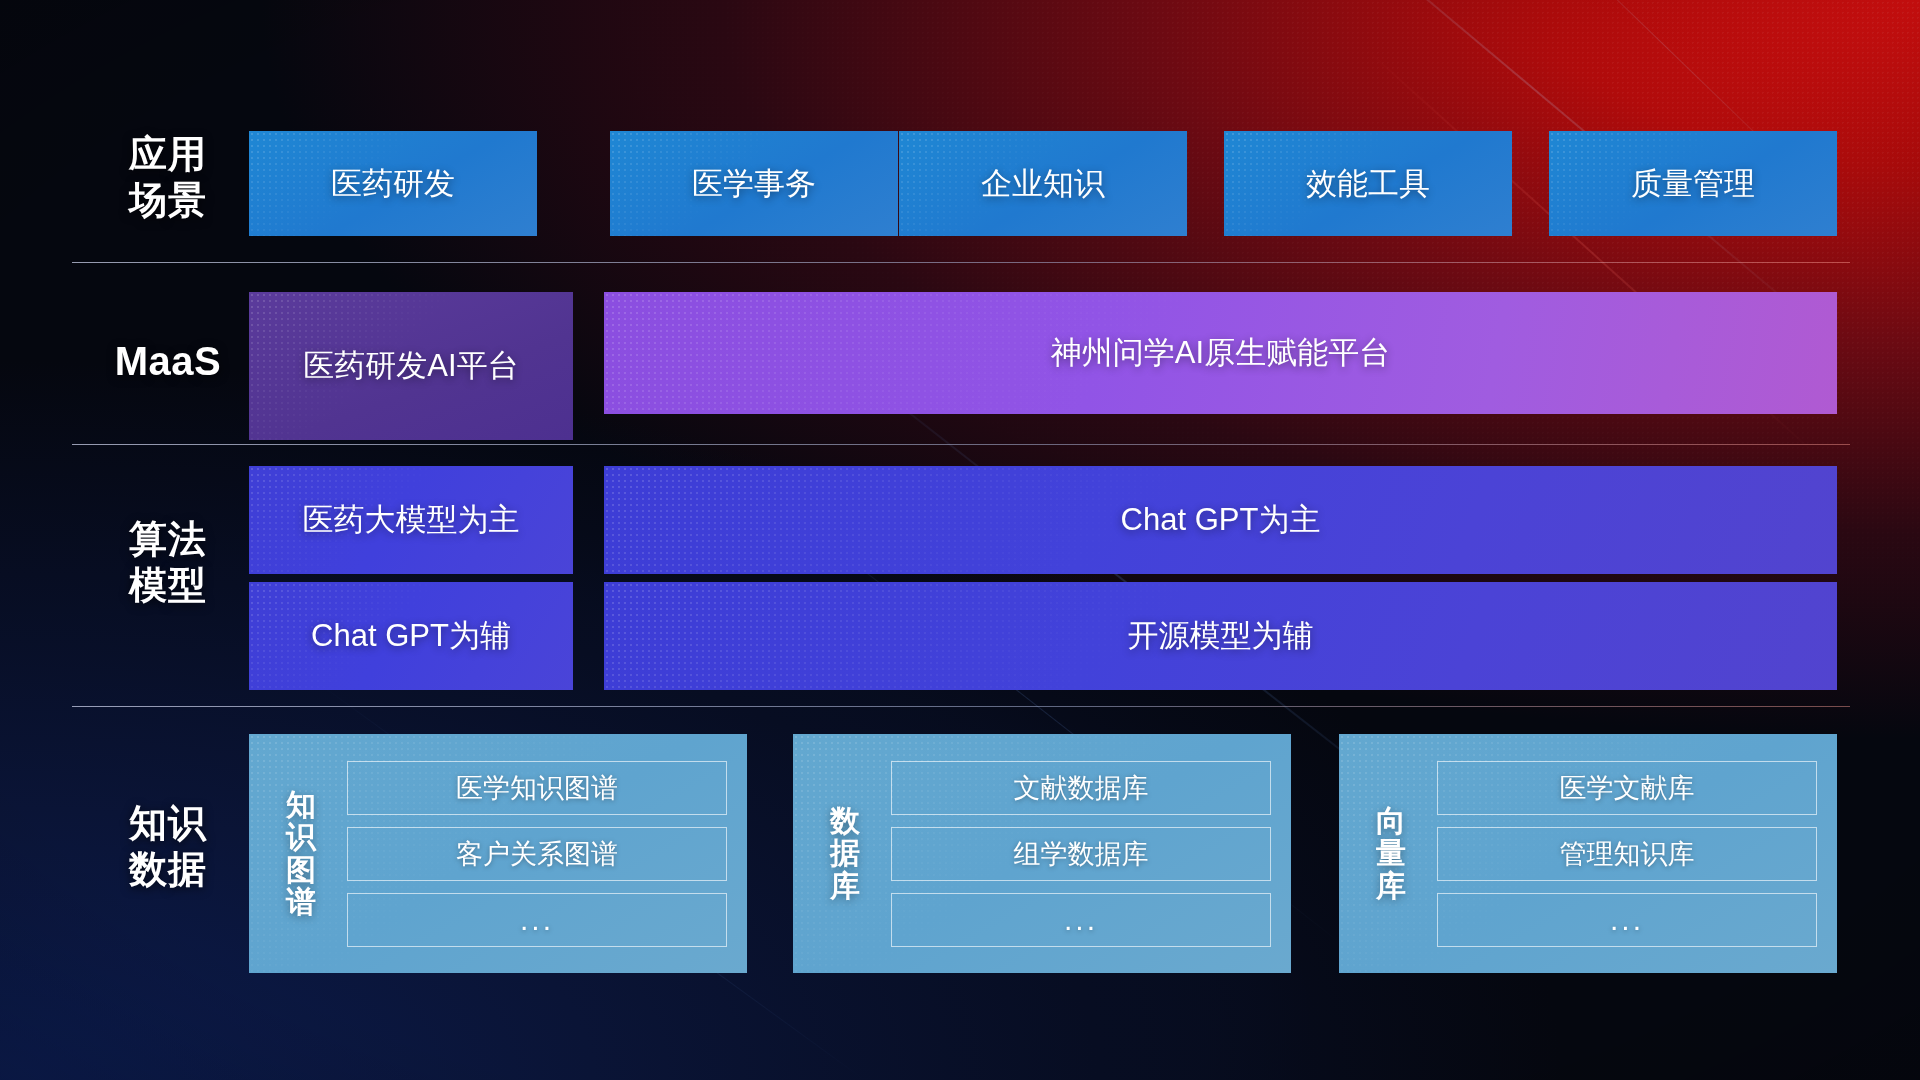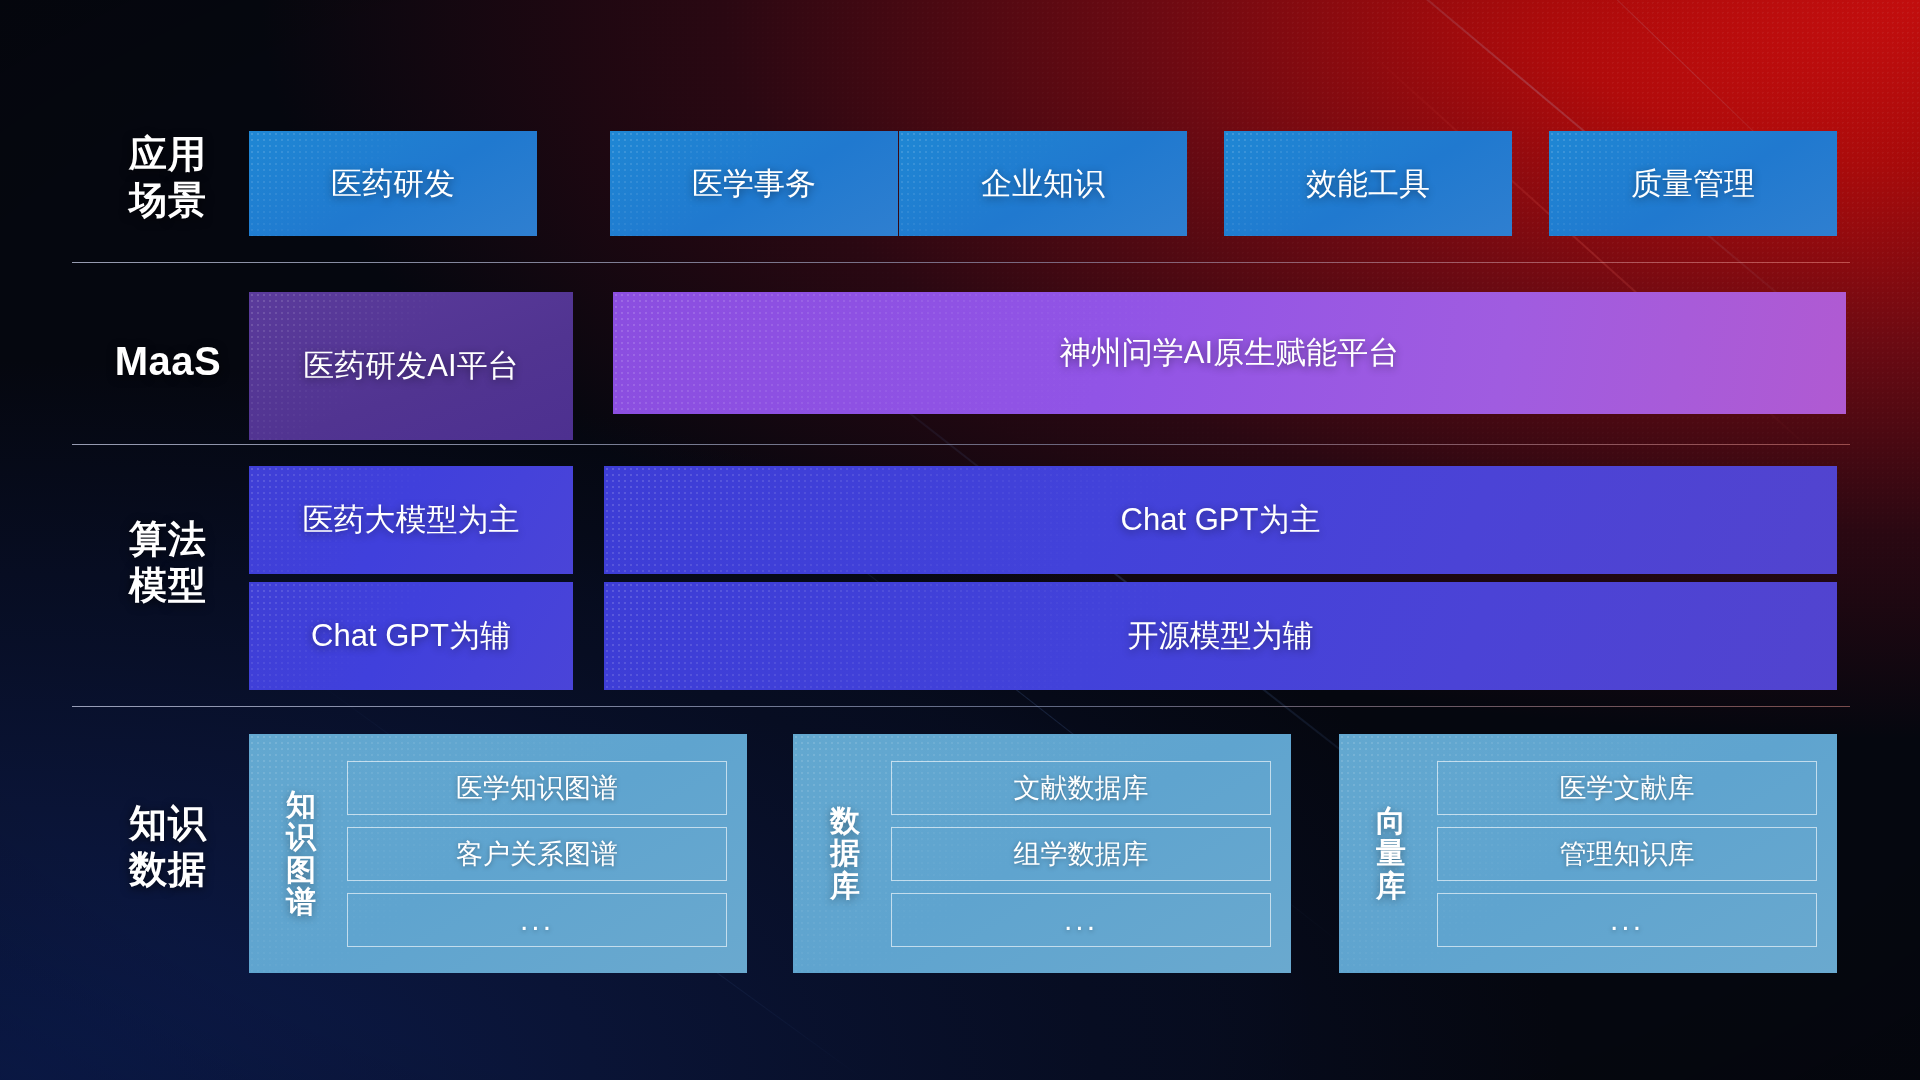--- a/index.html
+++ b/index.html
@@ -57,21 +57,21 @@
     background-size:6px 6px;
     -webkit-mask-image:linear-gradient(135deg, #000 0%, transparent 45%);
             mask-image:linear-gradient(135deg, #000 0%, transparent 45%);}
   .tile span.lbl{position:relative;z-index:2;}
 
   
   .t-app{background:linear-gradient(150deg,#1f87d4 0%,#2079cf 55%,#2f7fd0 100%);font-size:31px;}
 
   
   .t-maas-left{background:linear-gradient(160deg,#5b3b9c 0%,#513491 60%,#4d3090 100%);font-size:31px;}
-  .t-maas-right{background:linear-gradient(100deg,#8b4ee0 0%,#9154e6 40%,#a05ce0 72%,#b05ad2 100%);font-size:31px;margin-left:9px;}
+  .t-maas-right{background:linear-gradient(100deg,#8b4ee0 0%,#9154e6 40%,#a05ce0 72%,#b05ad2 100%);font-size:31px;}
 
   
   .t-alg{background:linear-gradient(120deg,#3f3fd6 0%,#4040dc 45%,#4a44d8 100%);font-size:31px;}
   .t-alg-wide{background:linear-gradient(110deg,#3d3dd6 0%,#4242da 40%,#4b43d6 70%,#5244cf 100%);font-size:31px;}
 
   
   .kpanel{position:absolute;background:linear-gradient(150deg,#63a8d0 0%,#5fa4cf 50%,#6aa9cf 100%);
     display:flex;align-items:center;box-sizing:border-box;padding:18px 20px;}
   .kpanel .dots{position:absolute;inset:0;opacity:.35;pointer-events:none;
     background-image:radial-gradient(rgba(255,255,255,.4) 1px, rgba(0,0,0,0) 1px);background-size:6px 6px;

